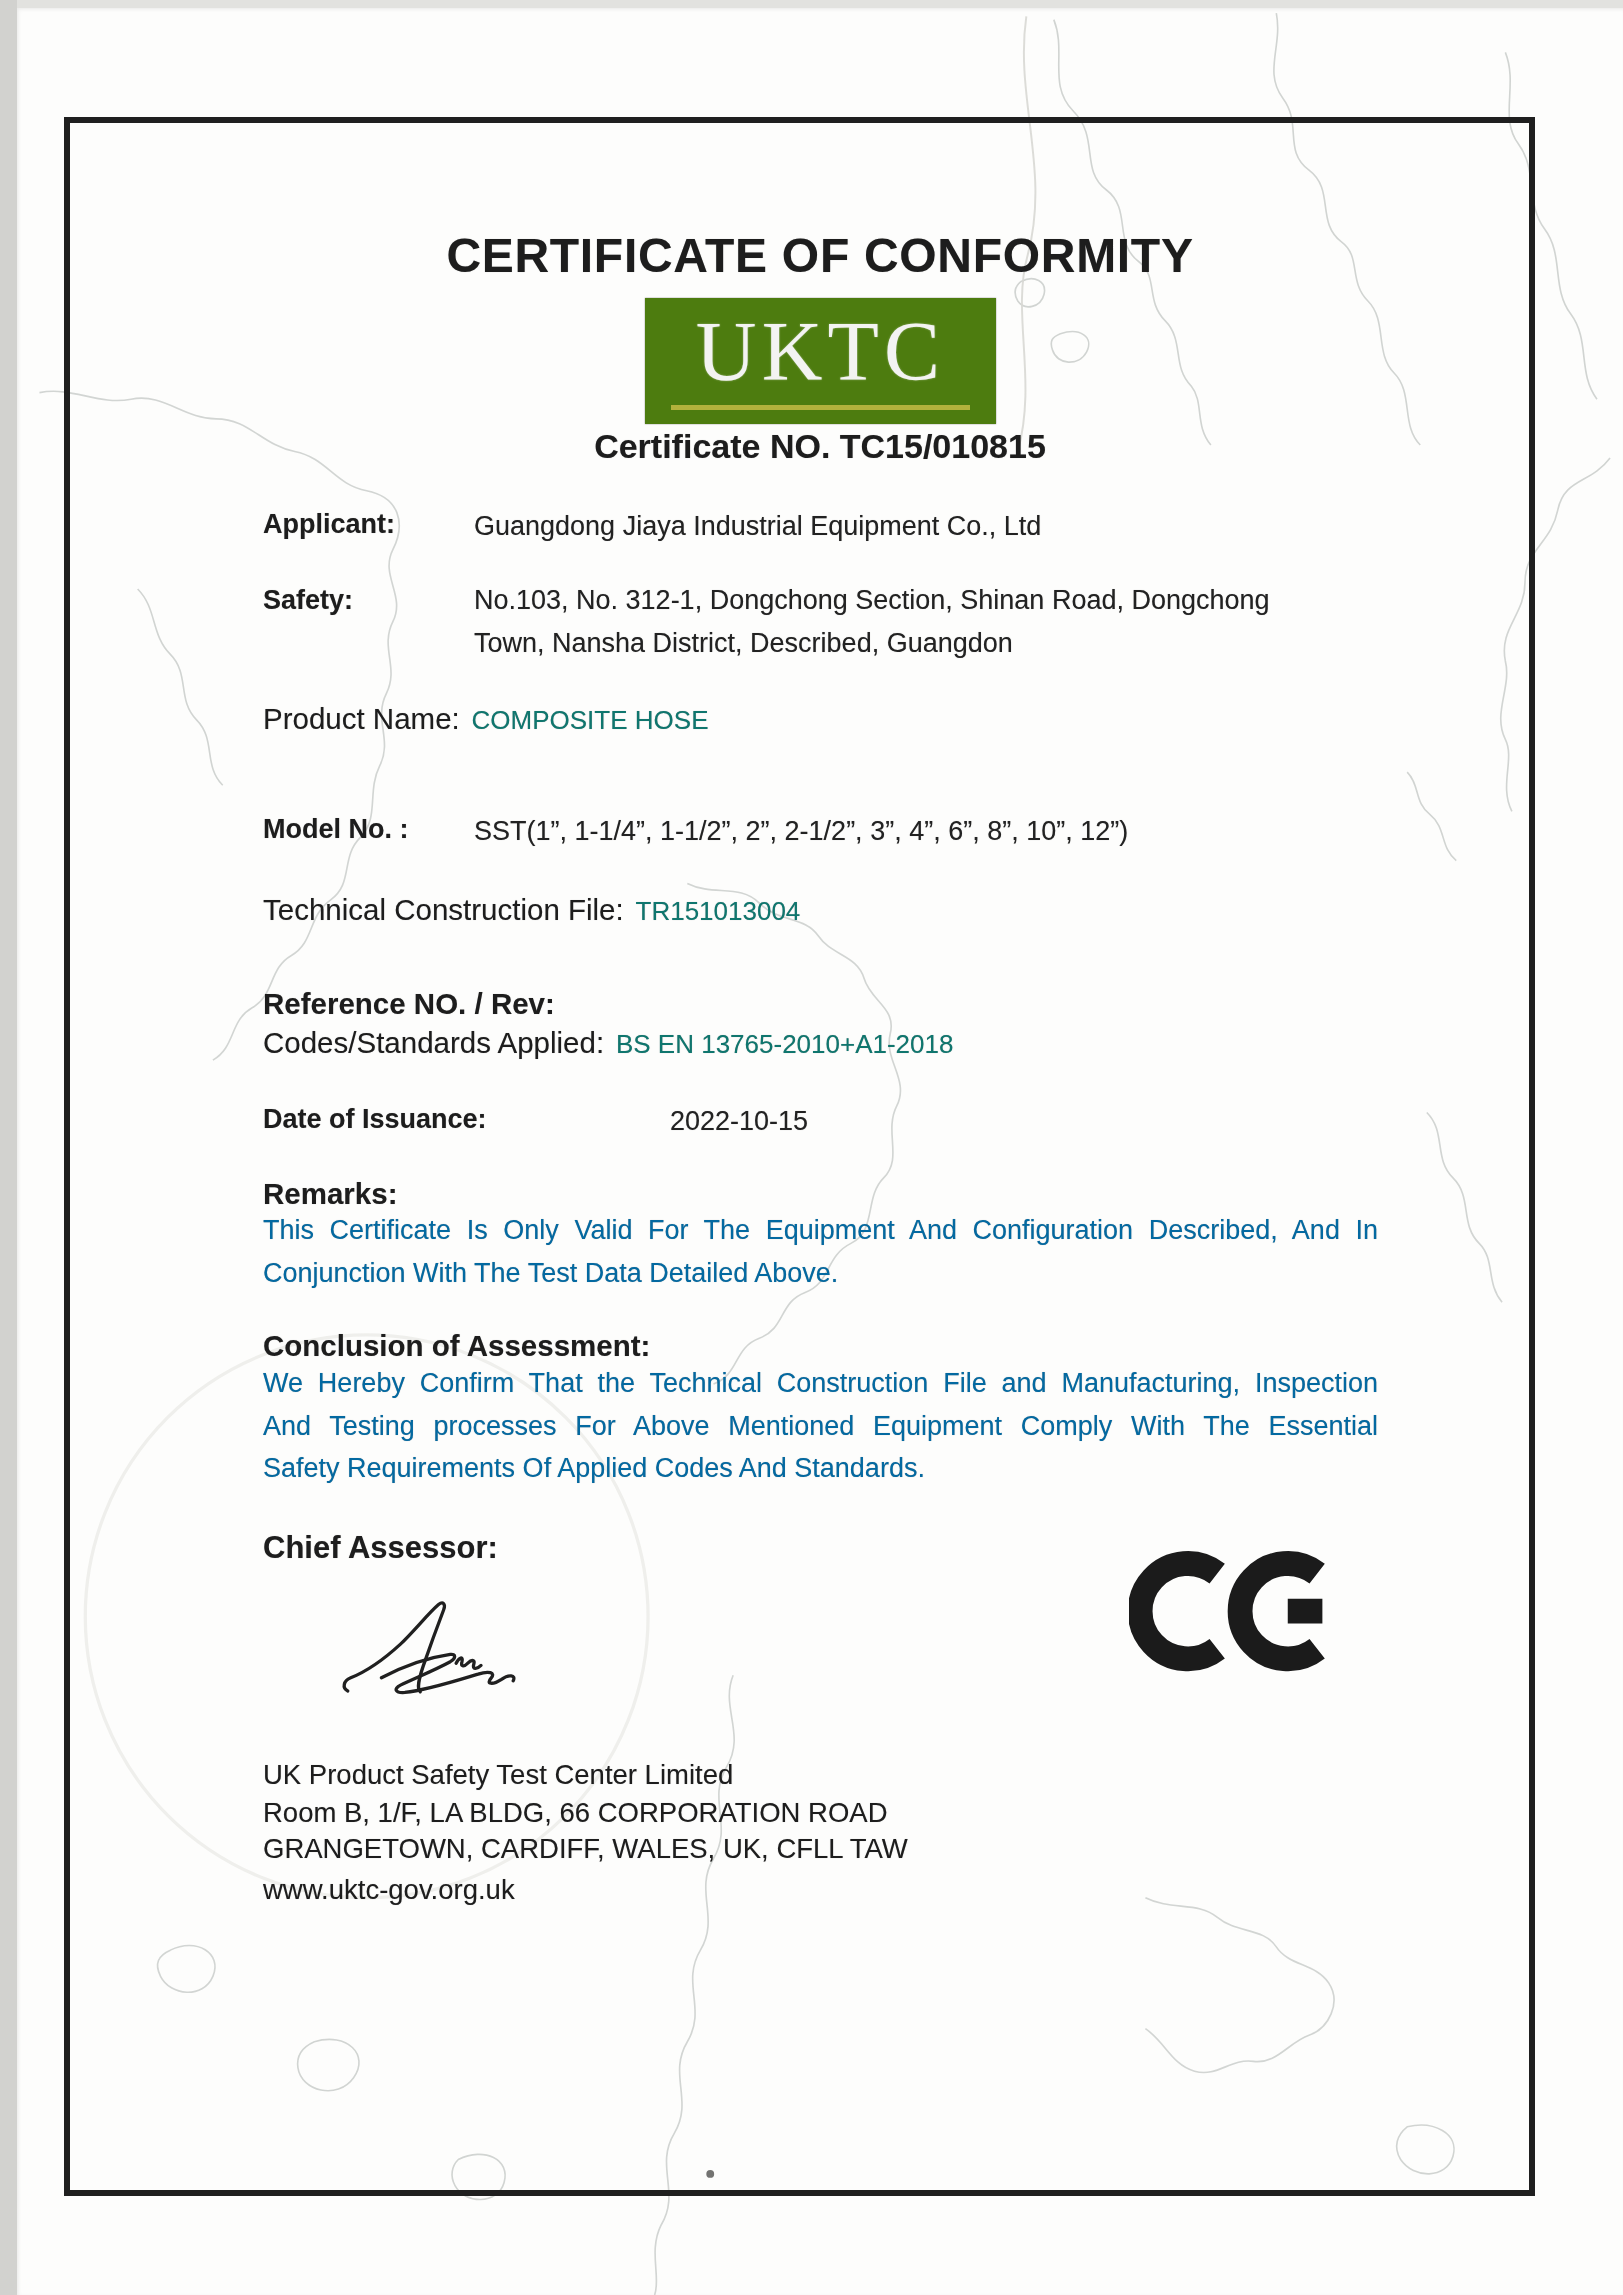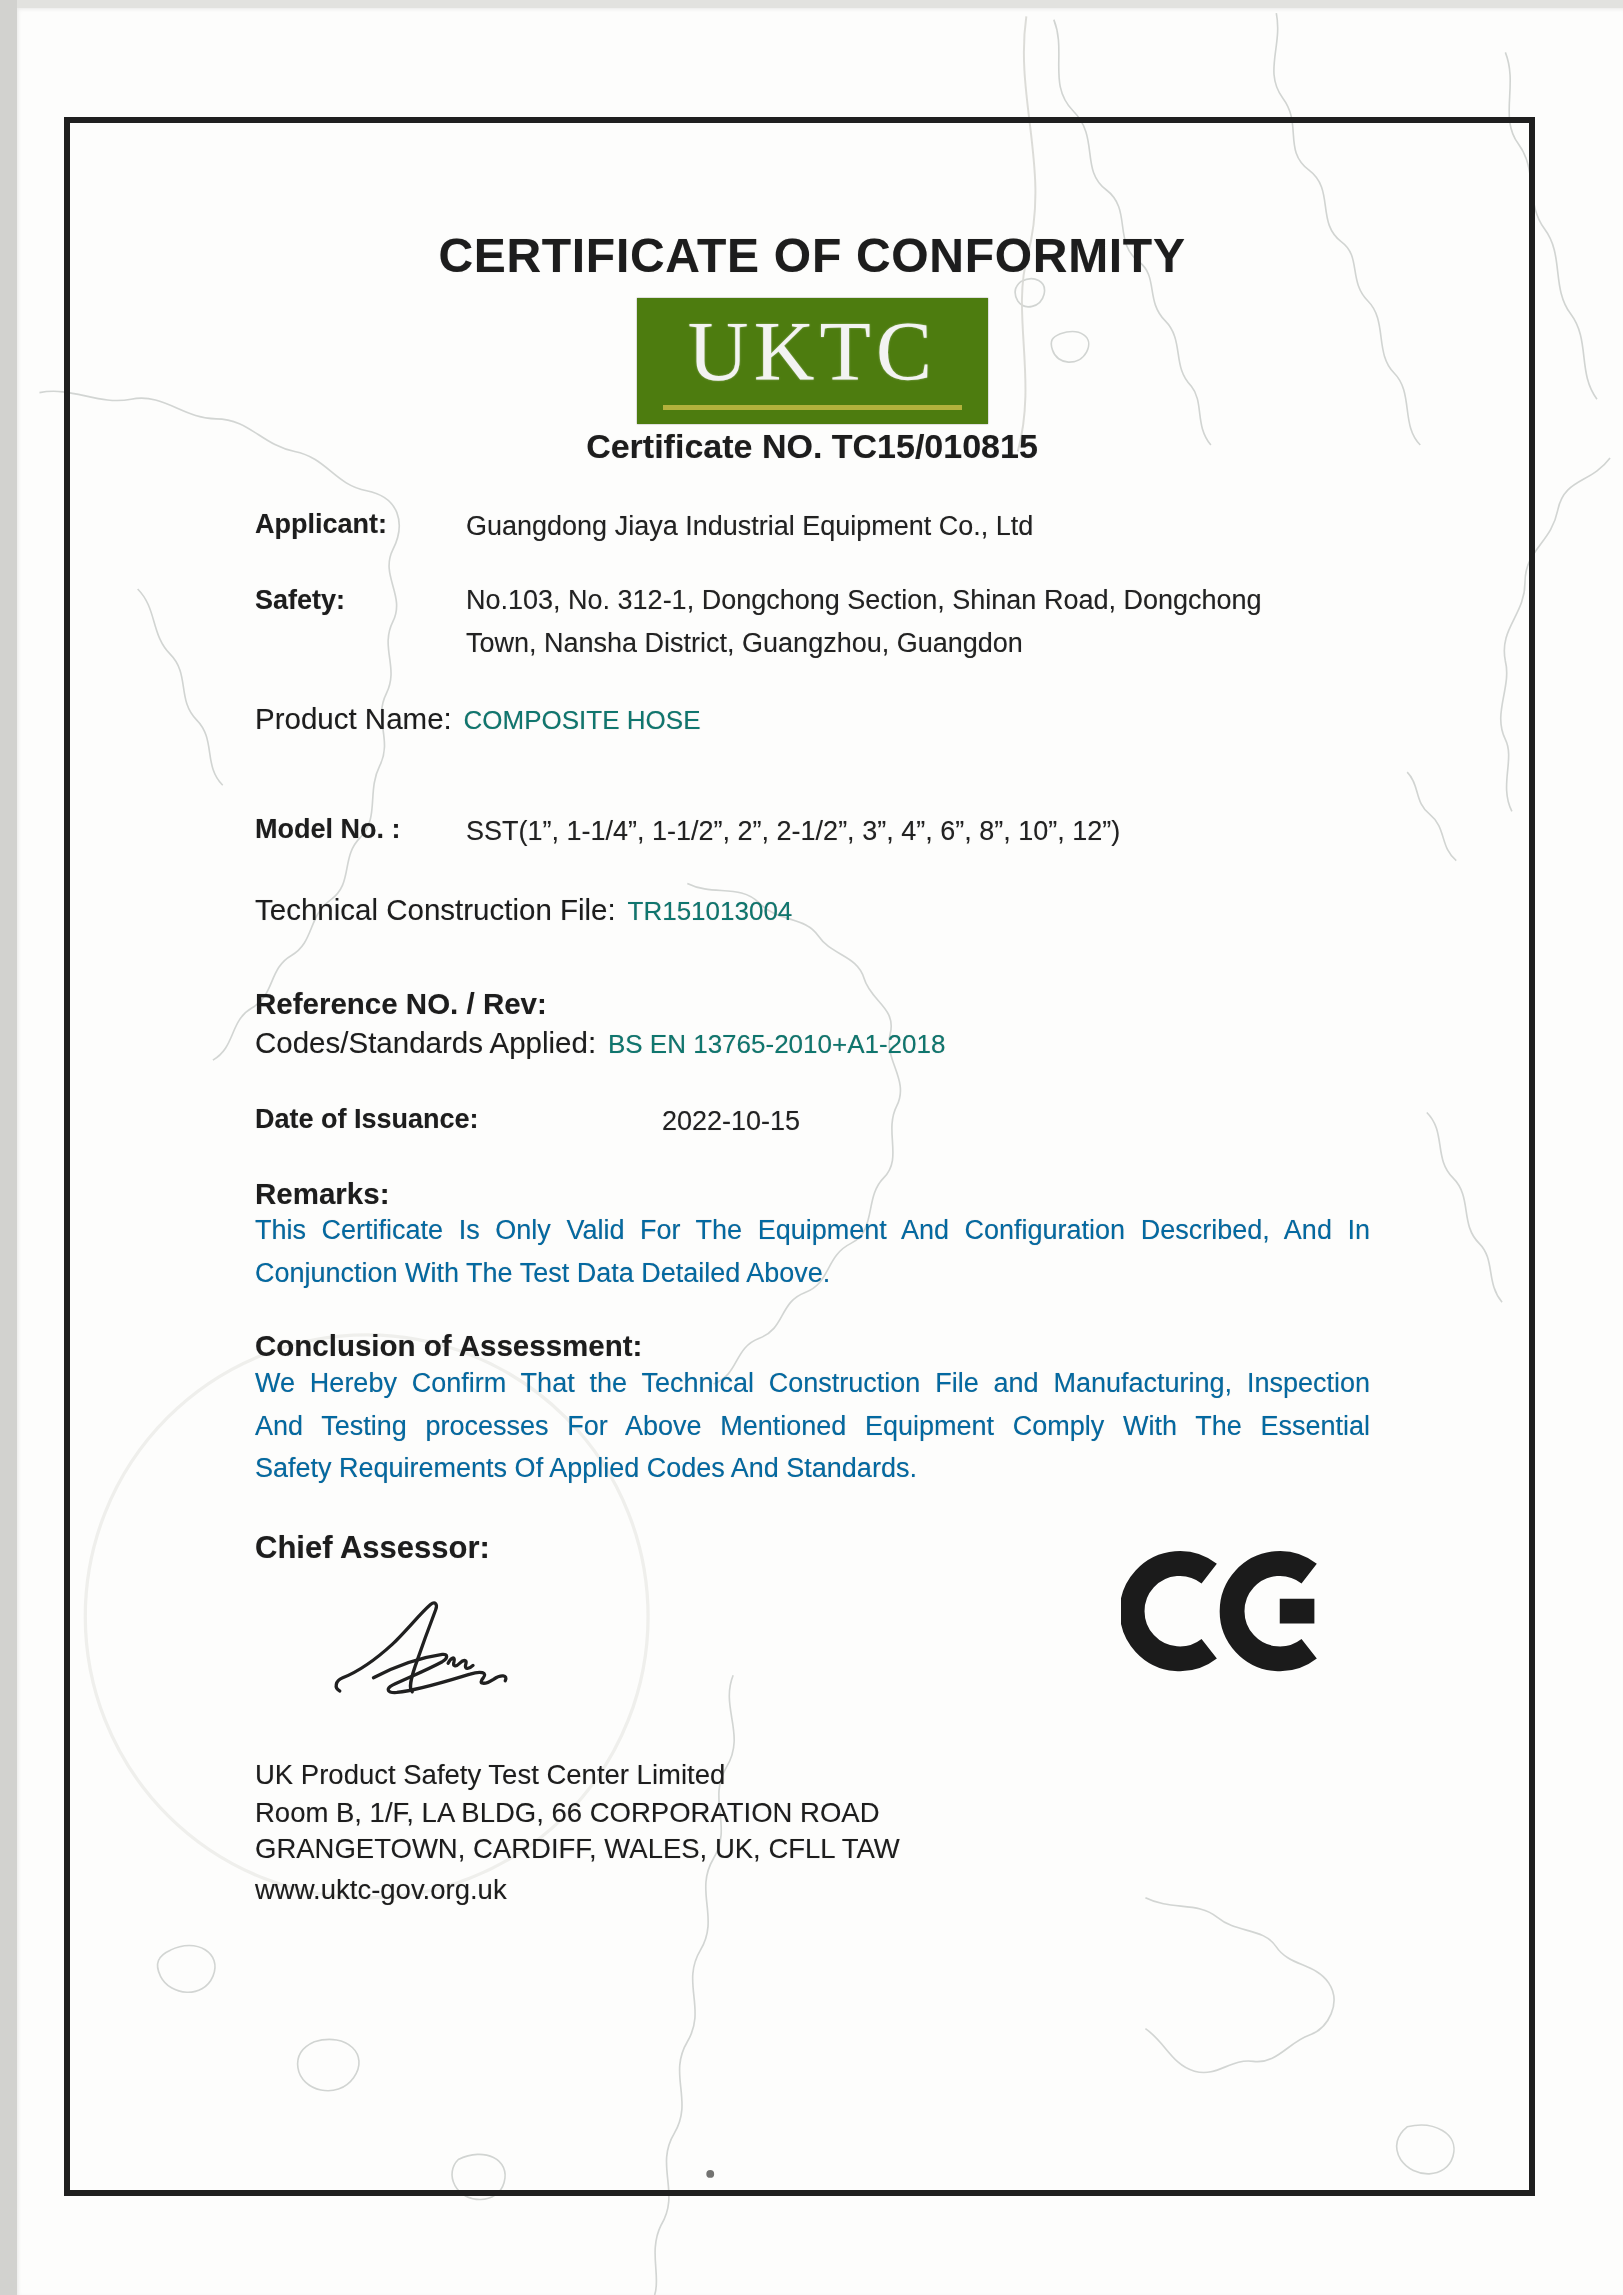--- a/index.html
+++ b/index.html
@@ -12,21 +12,21 @@
   .paper{
     position:absolute;left:17px;top:7.9px;right:0;bottom:0;
     background:#fdfdfc;
     box-shadow:inset 1.3px 1.3px 3.9px rgba(0,0,0,0.08);
   }
   .map-watermark{position:absolute;left:0;top:0;z-index:1;}
   .frame{
     position:absolute;left:64px;top:117px;width:1471px;height:2079px;
     border:6.5px solid #1f1f1f;box-sizing:border-box;z-index:2;
   }
-  .content{position:absolute;left:0;top:0;width:1615px;height:2295px;z-index:3;
+  .content{position:absolute;left:8px;top:0;width:1615px;height:2295px;z-index:3;
     text-shadow:0 0 0.8px rgba(25,25,25,0.35);}
   .title{
     position:absolute;left:0;top:228px;width:1624px;text-align:center;
     font-size:48px;font-weight:bold;letter-spacing:0.7px;white-space:nowrap;
   }
   .logo{
     position:absolute;left:637px;top:298px;width:351px;height:126px;
     background:#4d7c0f;box-shadow:0 0 1.3px rgba(0,0,0,.5);
   }
   .logo-text{
@@ -102,21 +102,21 @@
     <div class="logo-underline"></div>
   </div>
 
   <div class="certno">Certificate NO. TC15/010815</div>
 
   <div class="lbl" style="left:255px;top:509px;">Applicant:</div>
   <div class="val" style="left:466px;top:511px;">Guangdong Jiaya Industrial Equipment Co., Ltd</div>
 
   <div class="lbl" style="left:255px;top:585px;">Safety:</div>
   <div class="val" style="left:466px;top:585px;">No.103, No. 312-1, Dongchong Section, Shinan Road, Dongchong</div>
-  <div class="val" style="left:466px;top:628px;">Town, Nansha District, Guangzhou, Guangdon</div>
+  <div class="val" style="left:466px;top:628px;">Town, Nansha District, Described, Guangdon</div>
 
   <div class="inline-row" style="left:255px;top:702px;">
     <span class="rl">Product Name:</span>
     <span class="rv">COMPOSITE HOSE</span>
   </div>
 
   <div class="lbl" style="left:255px;top:814px;">Model No. :</div>
   <div class="val" style="left:466px;top:816px;">SST(1”, 1-1/4”, 1-1/2”, 2”, 2-1/2”, 3”, 4”, 6”, 8”, 10”, 12”)</div>
 
   <div class="inline-row" style="left:255px;top:893px;">

